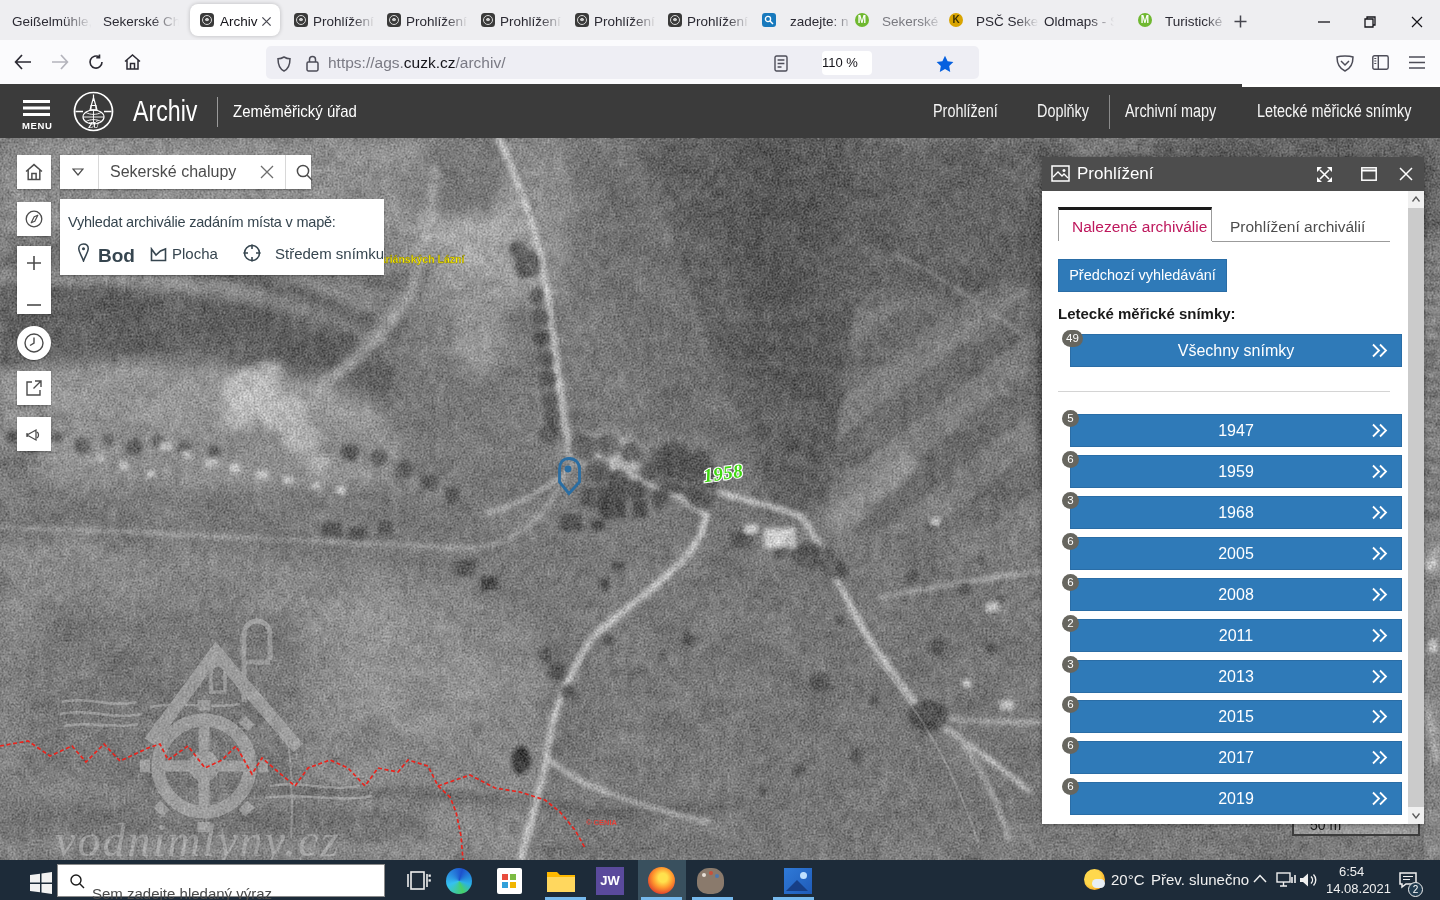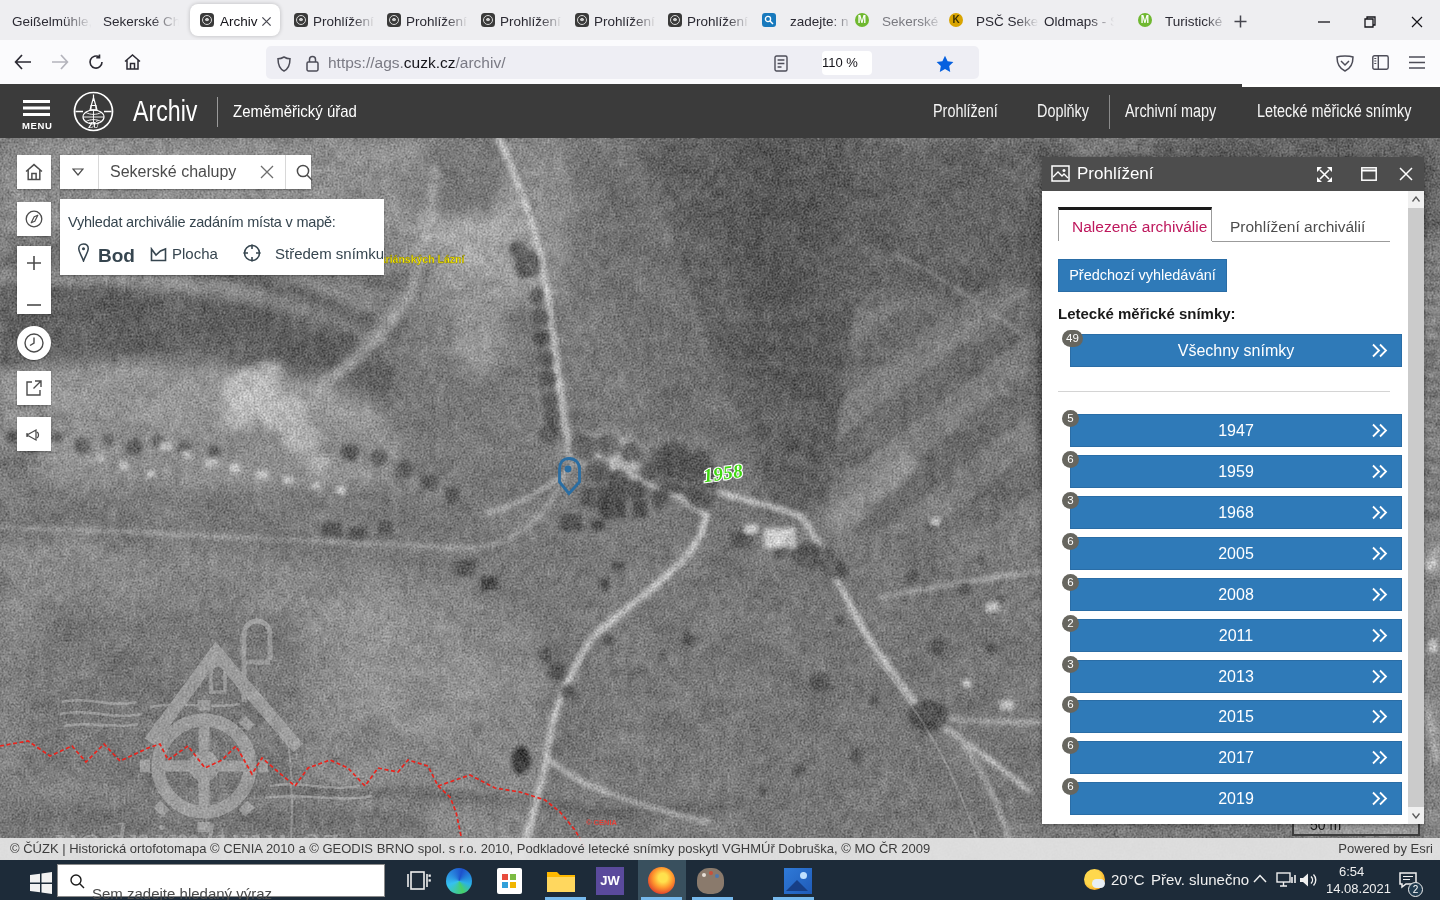--- a/index.html
+++ b/index.html
@@ -574,24 +574,20 @@
     <div id="pscroll">
       <div class="abs" style="left:0;top:0;width:16px;height:17px;background:#f0f0f0"><svg style="margin:5px 4px" width="8" height="6" viewBox="0 0 8 6">
             <path d="M0.5 5.5 L4 1 L7.5 5.5" fill="none" stroke="#5a5a5a" stroke-width="1.3"></path>
           </svg></div>
       <div class="abs" style="left:0;top:616px;width:16px;height:17px;background:#f0f0f0"><svg style="margin:6px 4px" width="8" height="6" viewBox="0 0 8 6">
             <path d="M0.5 0.5 L4 5 L7.5 0.5" fill="none" stroke="#5a5a5a" stroke-width="1.3"></path>
           </svg></div>
     </div>
   </div>
 
-  <div id="attrib" class="abs">
-      <span style="position:absolute;left:10px;top:3px">© ČÚZK | Historická ortofotomapa © CENIA 2010 a © GEODIS BRNO spol. s r.o. 2010, Podkladové letecké snímky poskytl VGHMÚř Dobruška, © MO ČR 2009</span>
-      <span style="position:absolute;right:7px;top:3px">Powered by Esri</span>
-    </div>
 
   <div id="taskbar" class="abs"></div>
   <div>
     <svg class="abs" style="left:30px;top:872px" width="22" height="22" viewBox="0 0 22 22">
         <path d="M0 3 L10 1.7 V10.5 H0 Z M11.5 1.5 L22 0 V10.5 H11.5 Z M0 12 H10 V20.3 L0 19 Z M11.5 12 H22 V22 L11.5 20.5 Z" fill="#f2f2f2"></path>
       </svg>
     <div class="abs" style="left:57px;top:864px;width:328px;height:33px;background:#fff;border:1px solid #8a8a8a">
       <svg class="abs" style="left:12px;top:9px" width="15" height="15" viewBox="0 0 15 15">
           <circle cx="6" cy="6" r="5" fill="none" stroke="#1a1a1a" stroke-width="1.4"></circle>
           <path d="M9.8 9.8 L14 14" stroke="#1a1a1a" stroke-width="1.4"></path>

